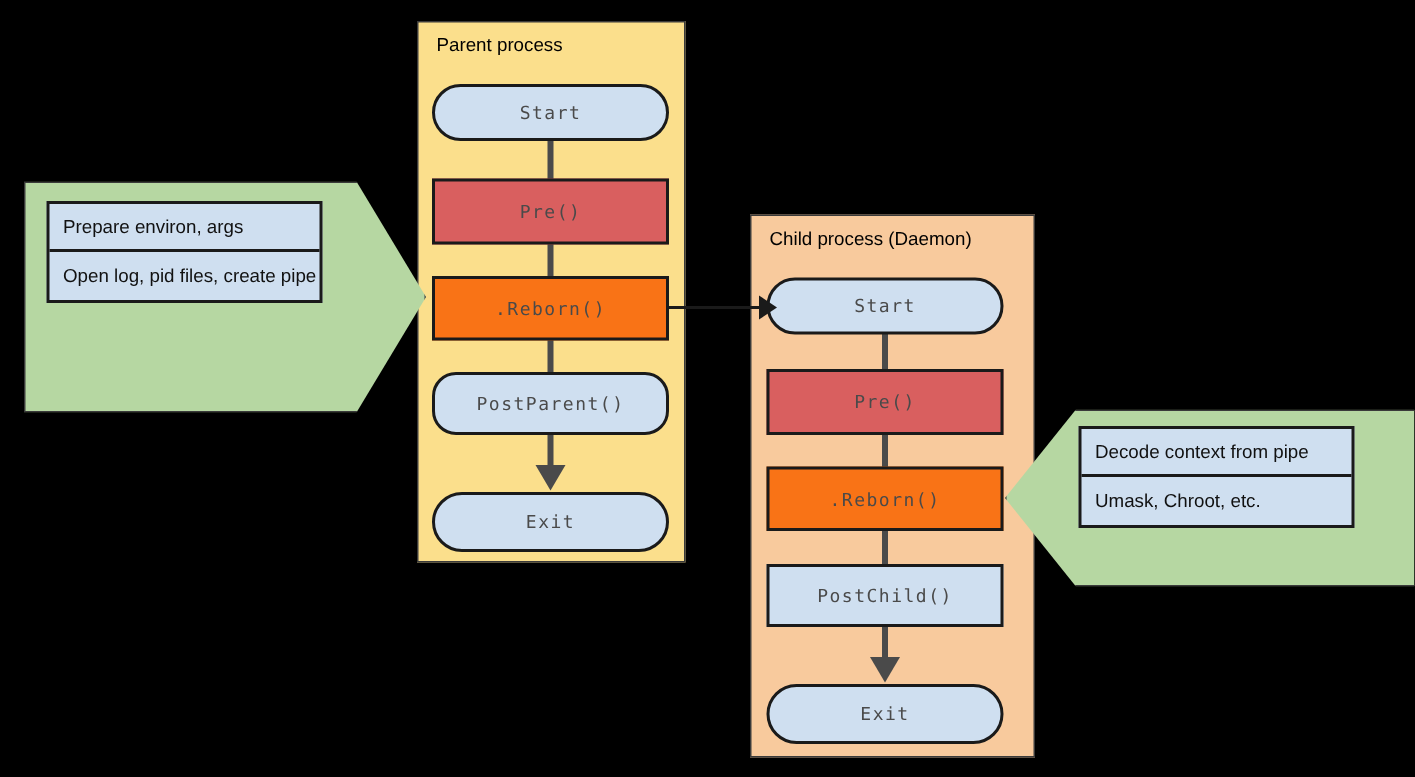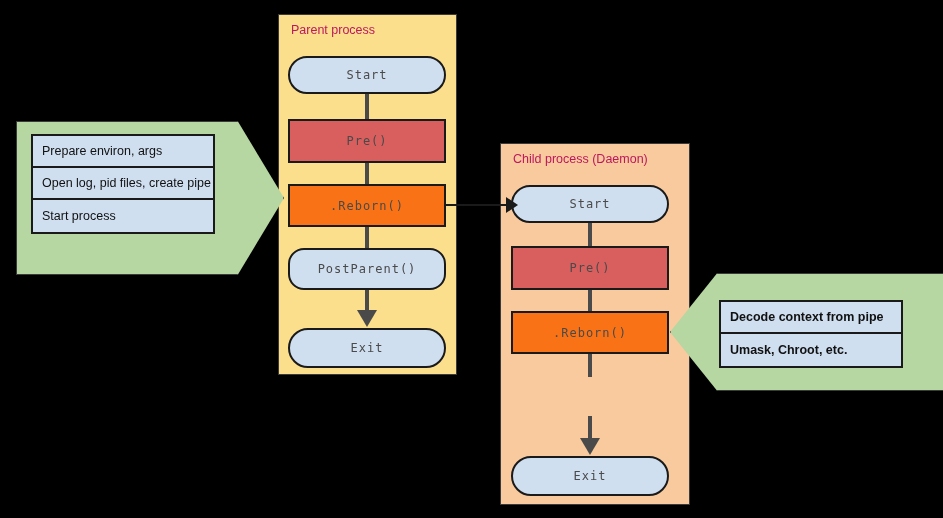--- a/index.html
+++ b/index.html
@@ -30,21 +30,21 @@
   #panel-child {
     left: 500px;  top: 143px;
     width: 190px; height: 362px;
     background: #f8ca9d;
   }
   .panel-title {
     position: absolute;
     left: 12px;
     top: 8px;
     font-size: 12.5px;
-    color: #be185d;
+    color: #000000;
     white-space: nowrap;
     line-height: 14px;
   }
 
   
   .node {
     position: absolute;
     box-sizing: border-box;
     border: 2px solid #1a1a1a;
     display: flex;
@@ -114,21 +114,21 @@
     -webkit-clip-path: polygon(17.2% 0, 100% 0, 100% 100%, 17.2% 100%, 0 50%);
     clip-path: polygon(17.2% 0, 100% 0, 100% 100%, 17.2% 100%, 0 50%);
   }
   .callout-list {
     position: absolute;
     border: 2px solid #1a1a1a;
     background: #cfdff0;
     box-sizing: border-box;
   }
   #callout-left .callout-list  { left: 14px; top: 12px; width: 184px; }
-  #callout-right .callout-list { left: 48px; top: 26px; width: 184px; font-weight: bold; }
+  #callout-right .callout-list { left: 48px; top: 10px; width: 184px; }
   .callout-item {
     box-sizing: border-box;
     height: 32px;
     display: flex;
     align-items: center;
     padding-left: 9px;
     font-size: 12.5px;
     color: #111111;
     border-bottom: 2px solid #1a1a1a;
     white-space: nowrap;
@@ -181,29 +181,31 @@
 
   <div class="node terminator" style="left:511px; top:185px; width:158px; height:38px;">
     <span>Start</span>
   </div>
   <div class="node pre" style="left:511px; top:246px; width:158px; height:44px;">
     <span>Pre()</span>
   </div>
   <div class="node reborn" style="left:511px; top:311px; width:158px; height:43px;">
     <span>.Reborn()</span>
   </div>
+  <div class="node process" style="left:511px; top:376px; width:158px; height:42px;">
+    <span>PostChild()</span>
+  </div>
   <div class="node terminator" style="left:511px; top:456px; width:158px; height:40px;">
     <span>Exit</span>
   </div>
 
   <div class="callout" id="callout-left">
     <div class="callout-list">
       <div class="callout-item">Prepare environ, args</div>
       <div class="callout-item">Open log, pid files, create pipe</div>
-      <div class="callout-item">Start process</div>
     </div>
   </div>
 
   <div class="callout" id="callout-right">
     <div class="callout-list">
       <div class="callout-item">Decode context from pipe</div>
       <div class="callout-item">Umask, Chroot, etc.</div>
     </div>
   </div>
 

